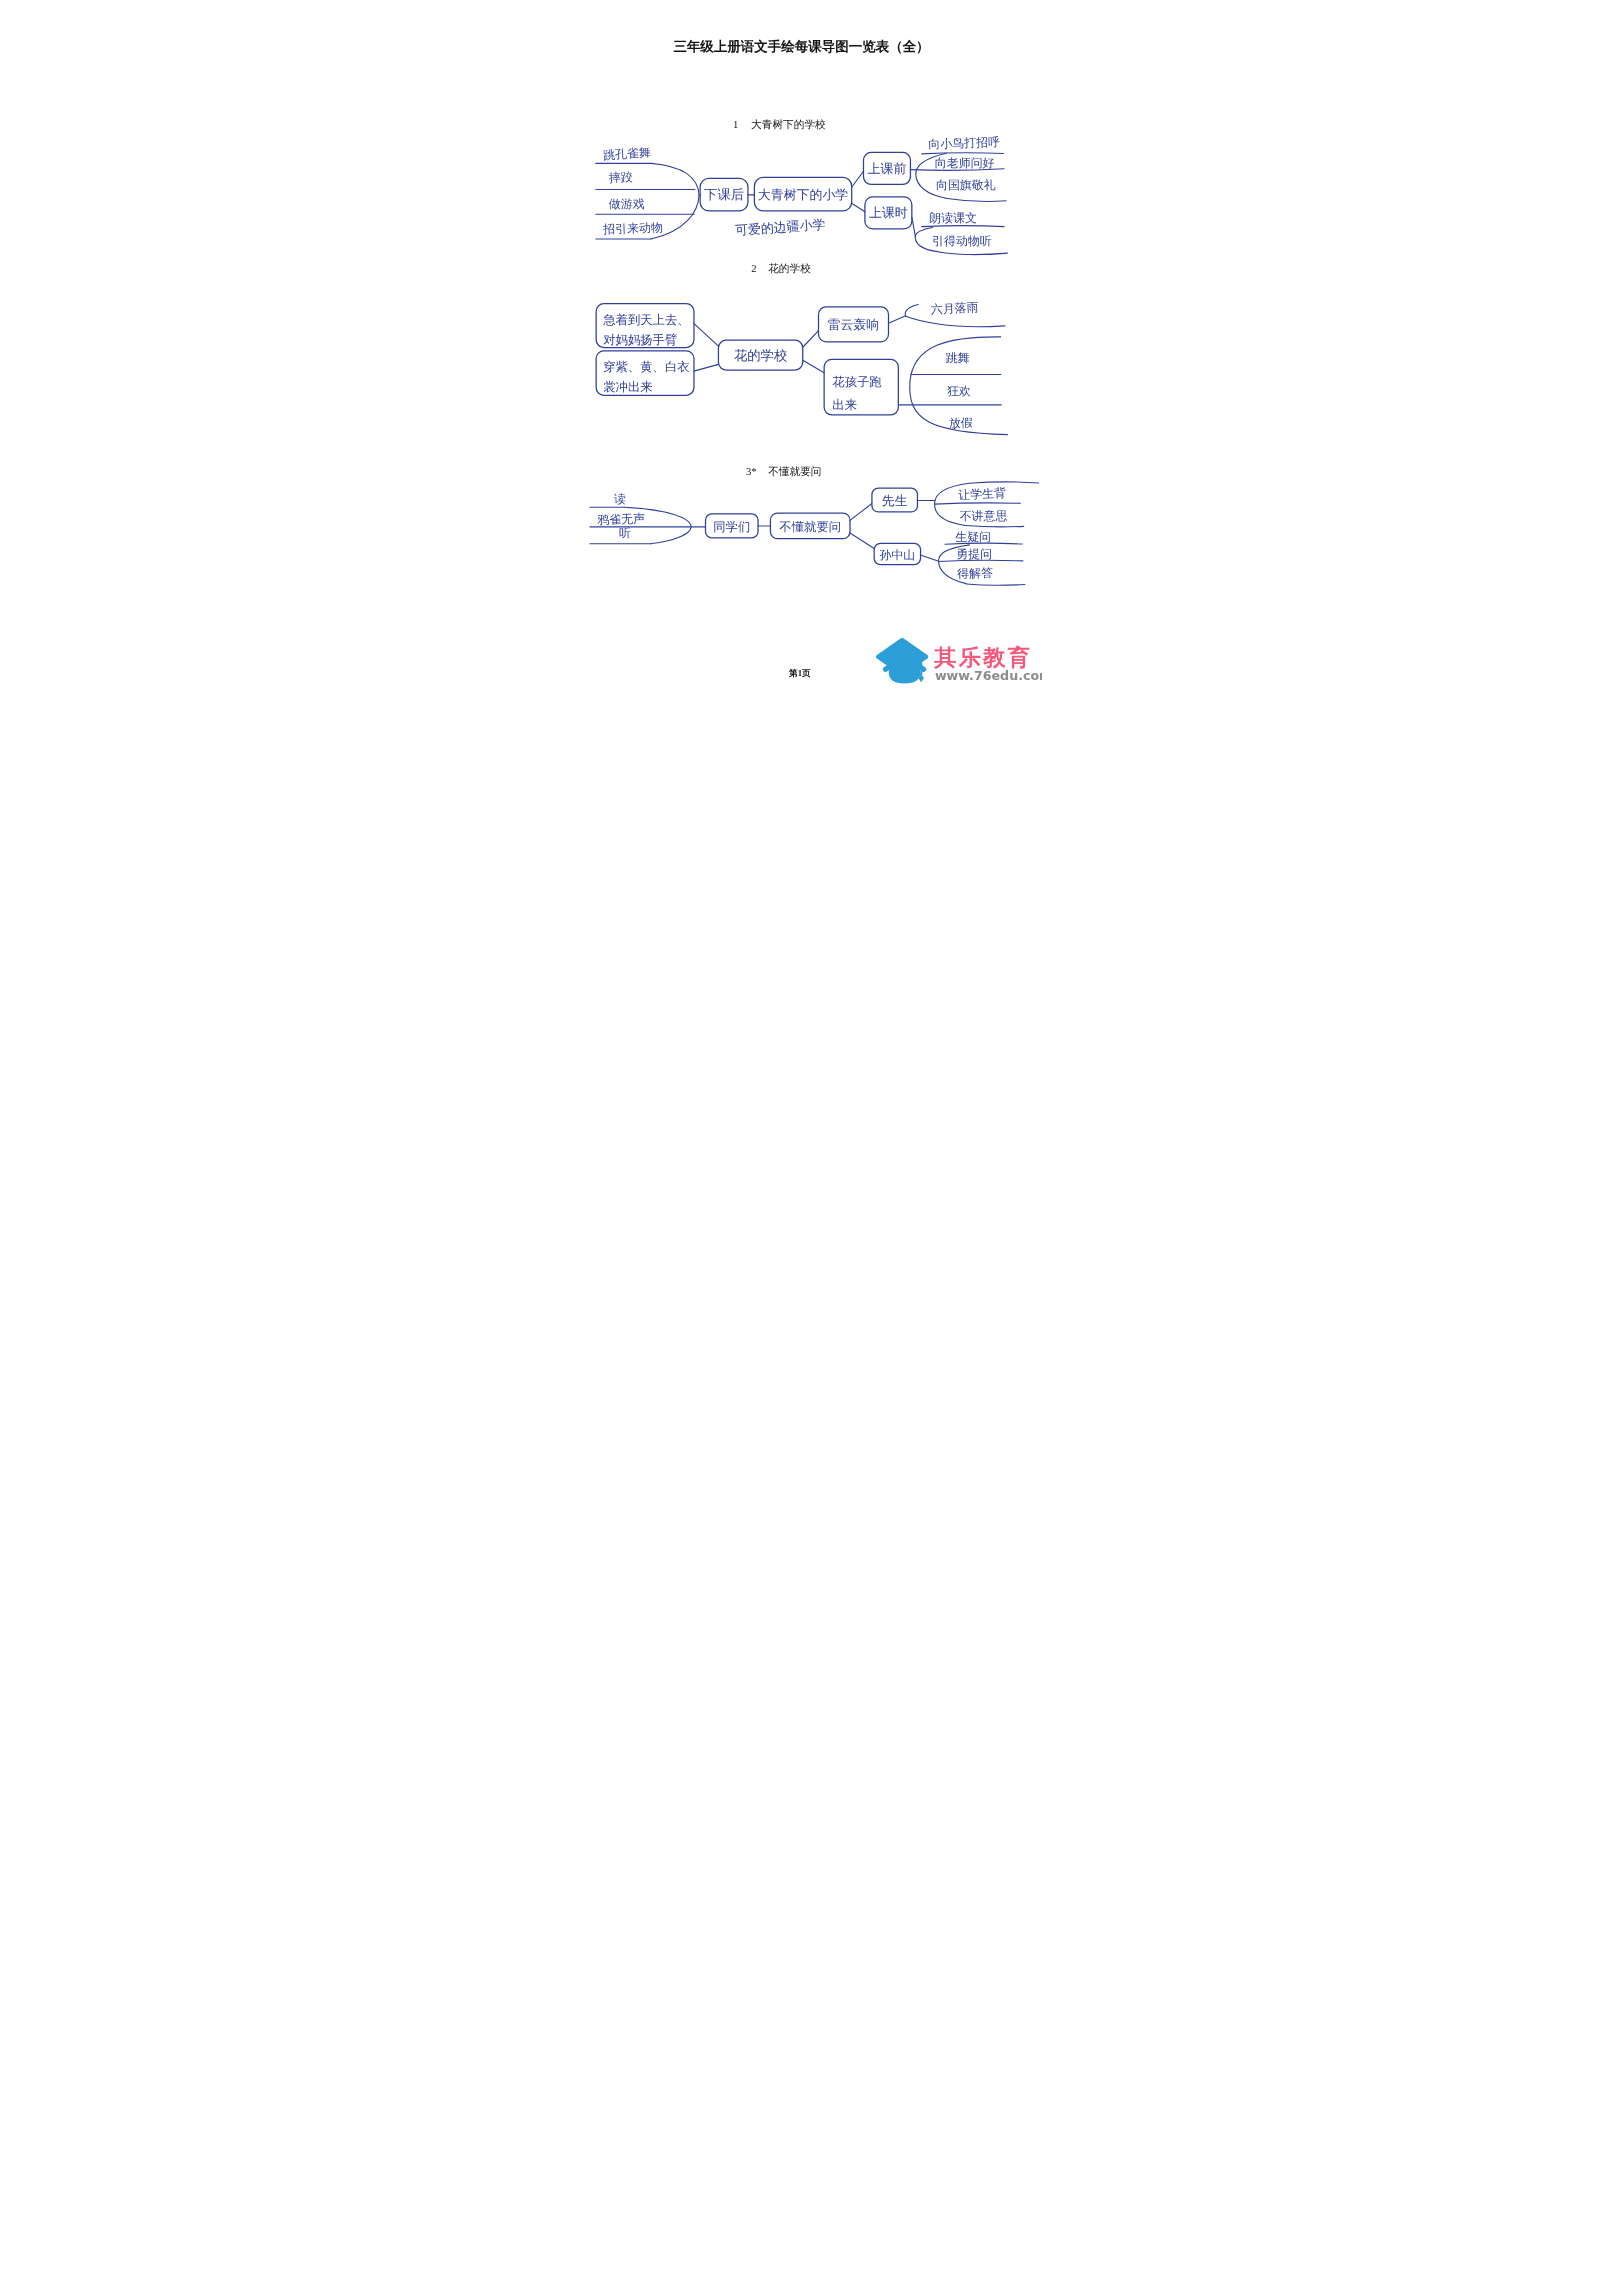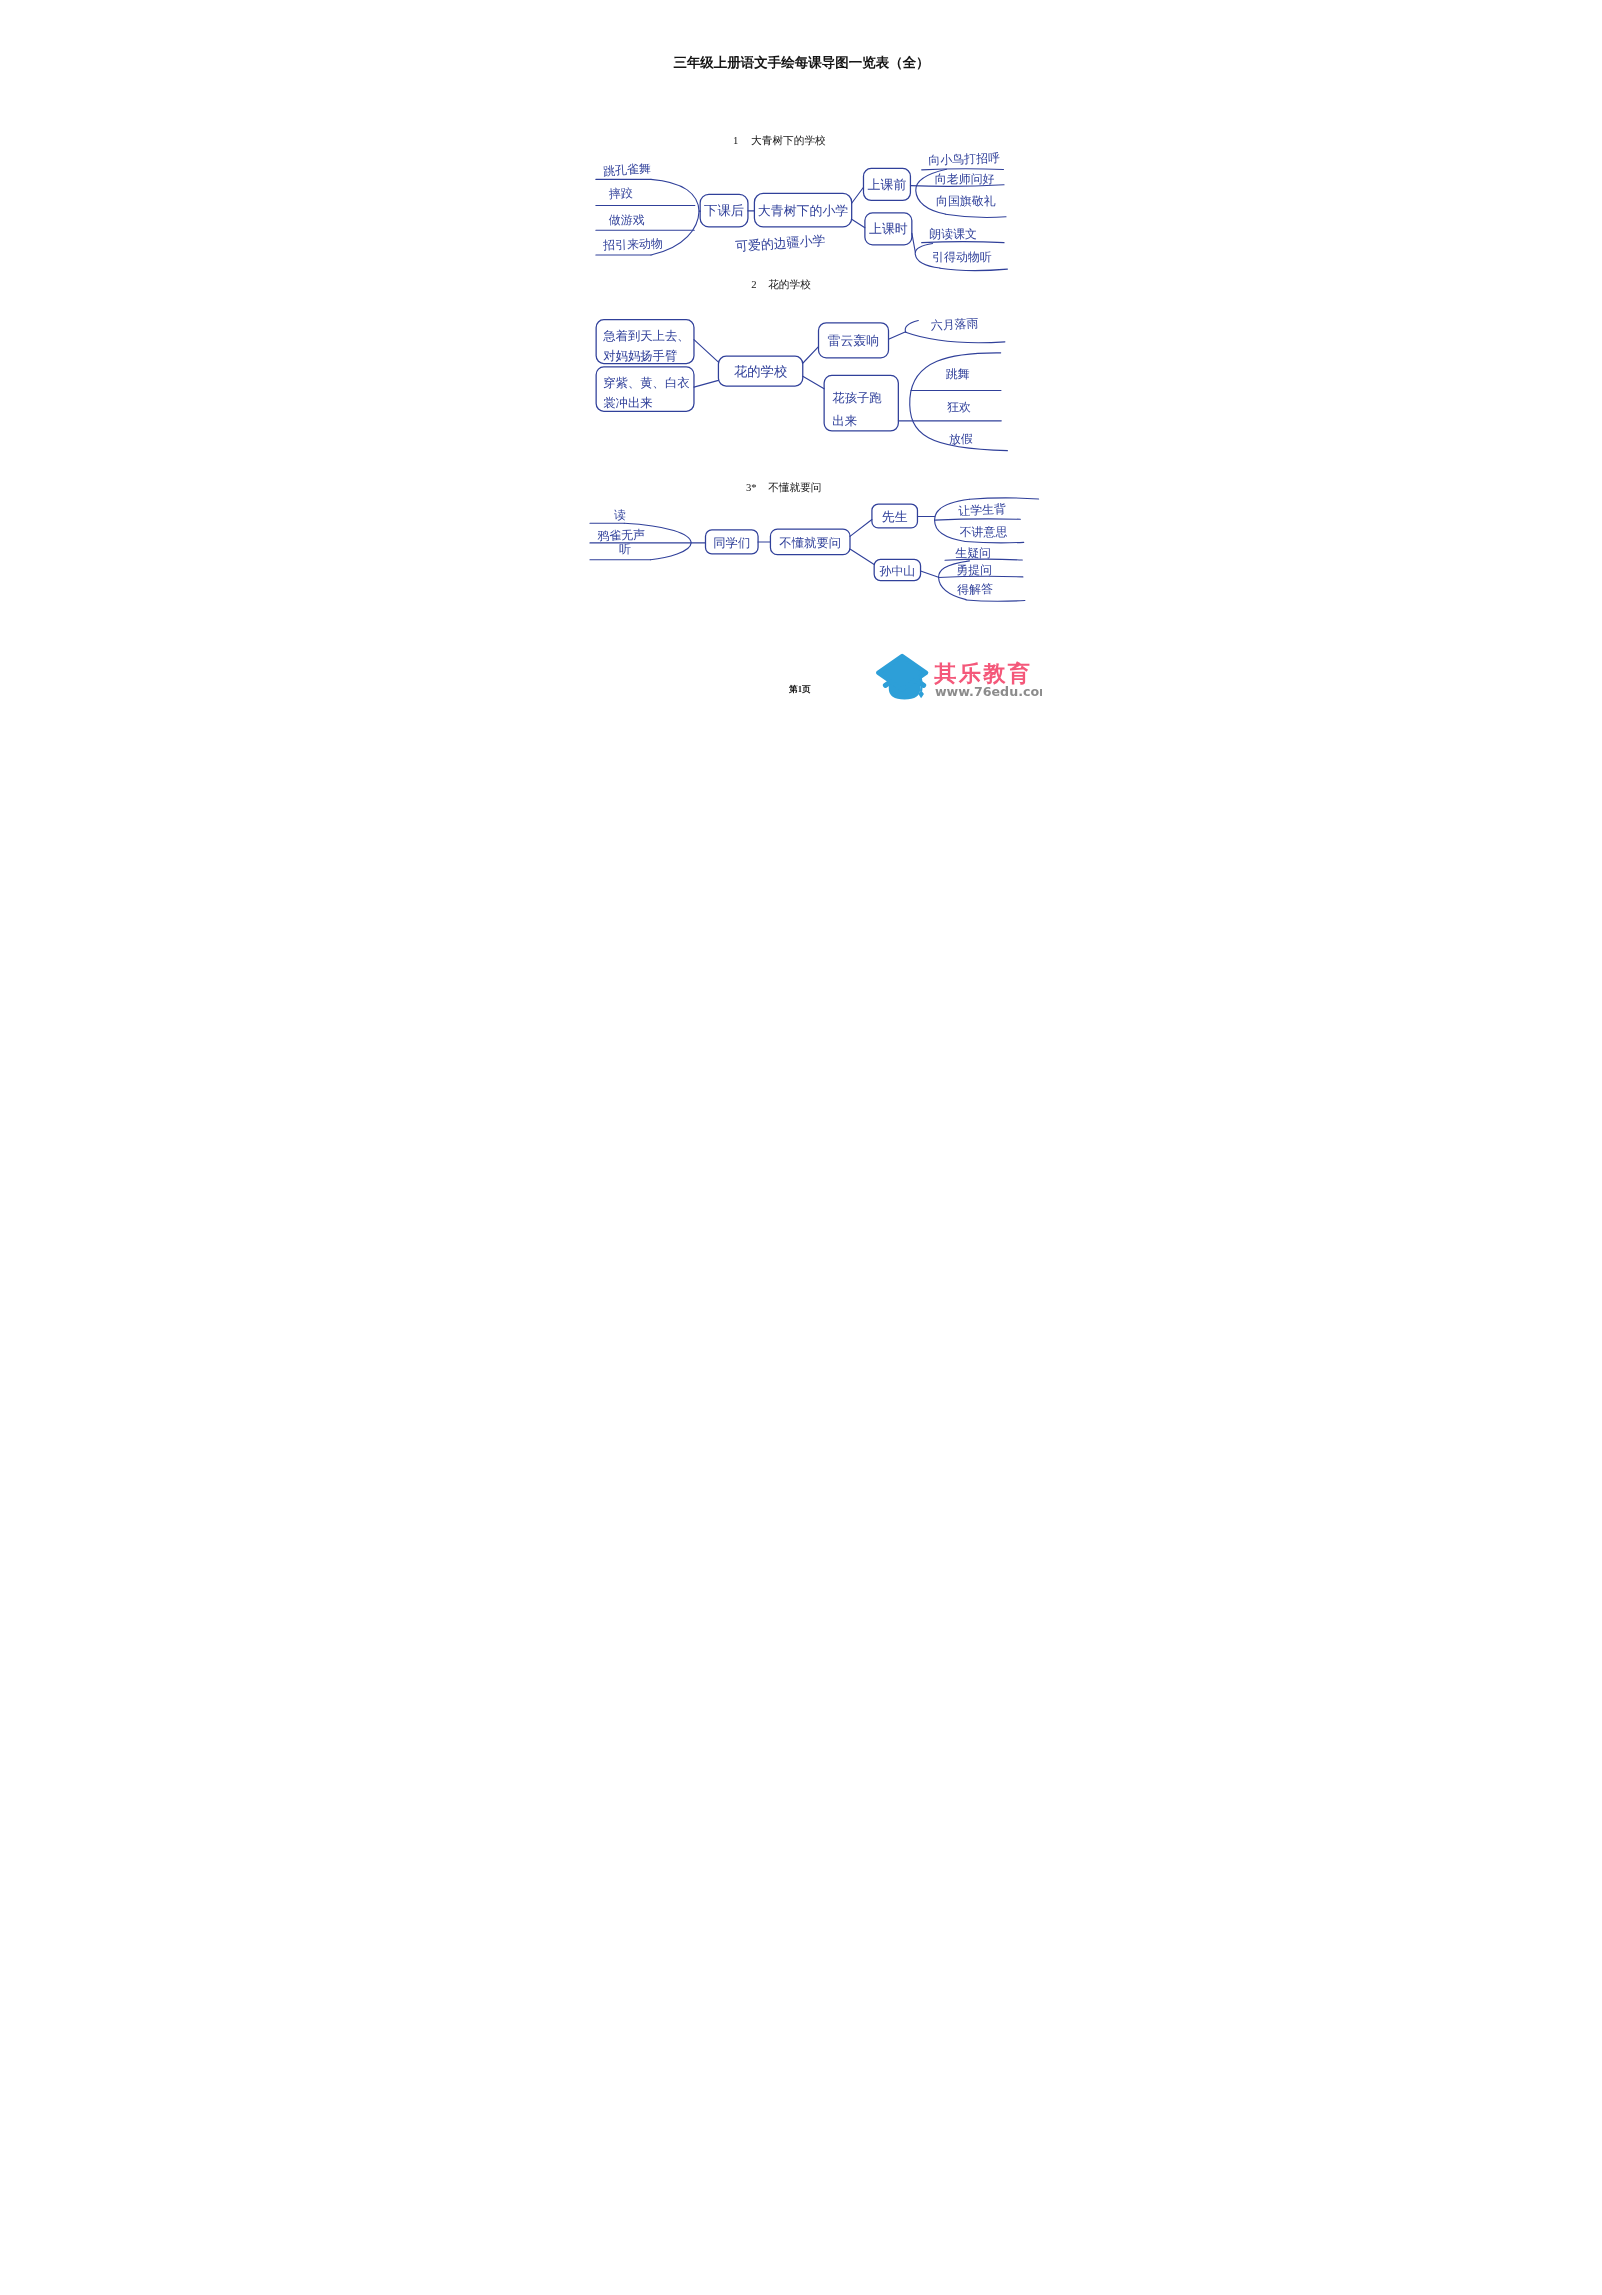--- a/index.html
+++ b/index.html
@@ -1,21 +1,21 @@
 <!DOCTYPE html>
 <html style="--ink: #30409a; --text-black: #151515; --logo-blue: #2d9fd8; --logo-pink: #f4587a; --logo-gray: #8c8c8c; --page-bg: #ffffff;font-size:7.5px"><head>
 <meta charset="utf-8">
 <style>
   :root{
     --ink:#30409a; --text-black:#151515;
     --logo-blue:#2d9fd8; --logo-pink:#f4587a; --logo-gray:#8c8c8c; --page-bg:#ffffff;
   }
   html,body{margin:0;padding:0;background:#ffffff;}
   .page{
-    width:481px;height:689px;margin:16px auto;background:var(--page-bg);
+    width:481px;height:689px;margin:0 auto;background:var(--page-bg);
     position:relative;overflow:hidden;
     font-family:"DejaVu Sans",sans-serif;
   }
   .page svg{display:block;width:100%;height:100%;}
   
   .st{fill:none;stroke:var(--ink);stroke-width:8;stroke-linecap:round;stroke-linejoin:round;}
   .box{fill:none;stroke:var(--ink);stroke-width:9;}
   
   text{font-family:"DejaVu Sans",sans-serif;}
   .hand{fill:var(--ink);}

